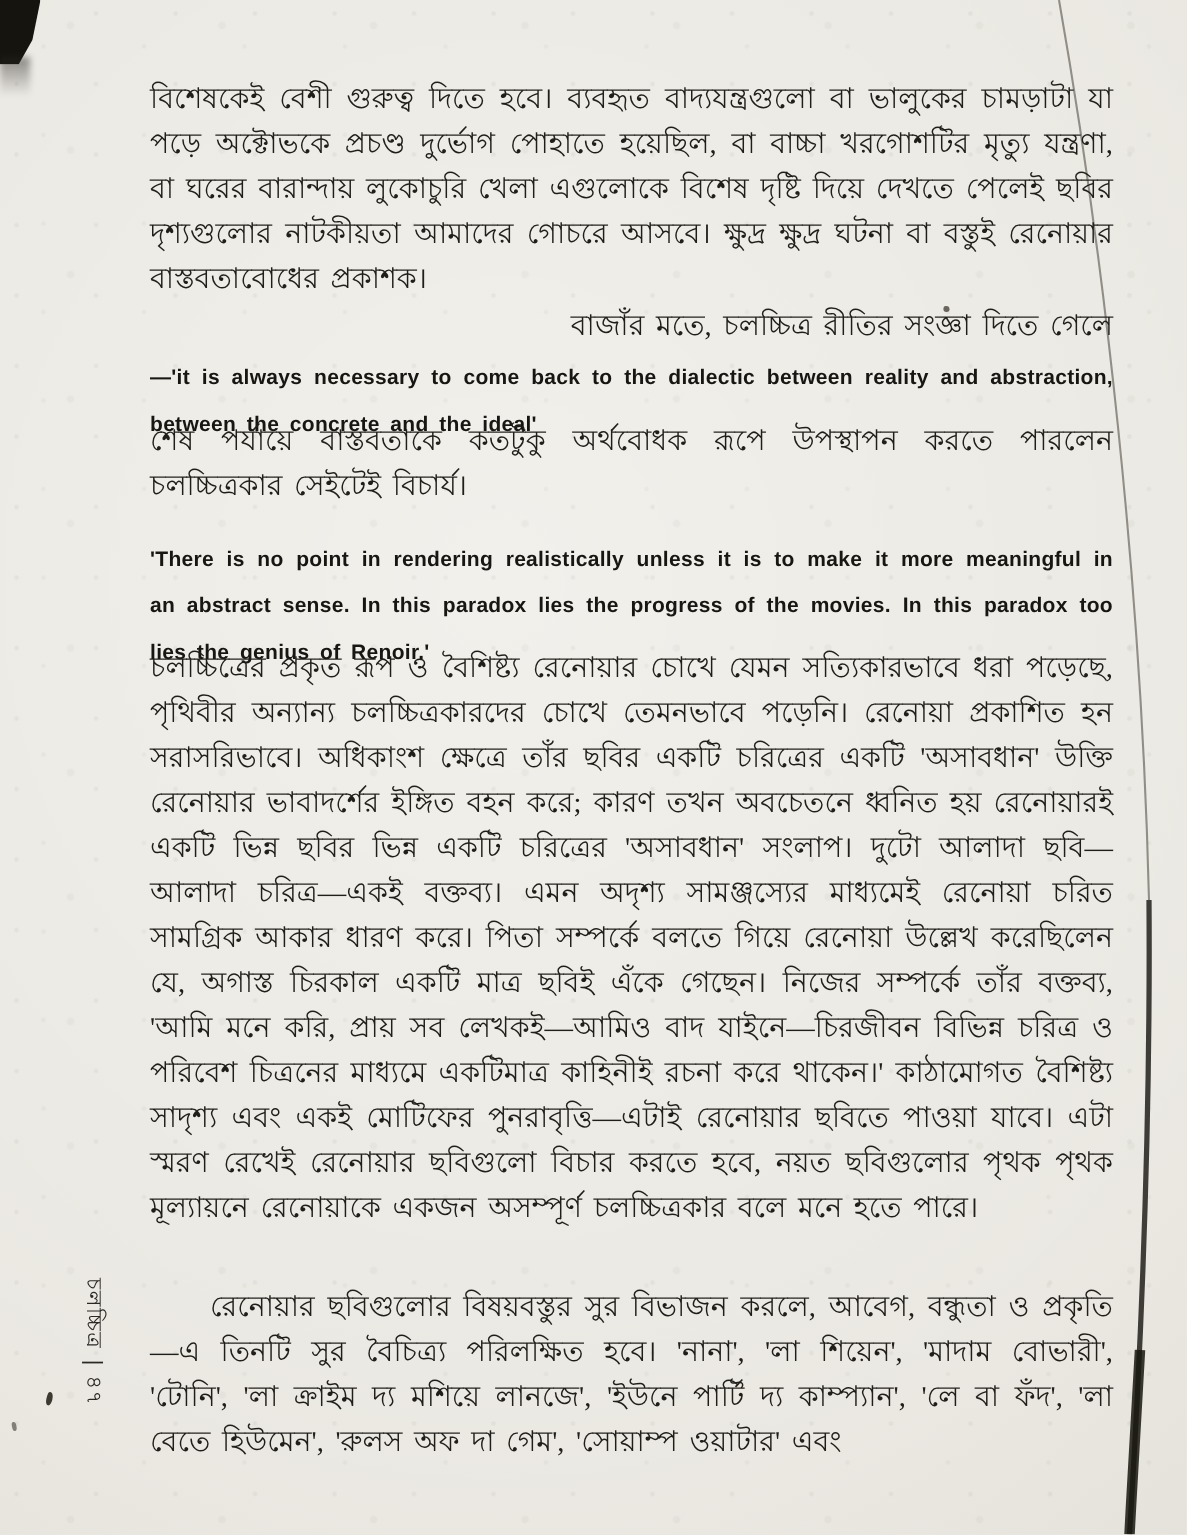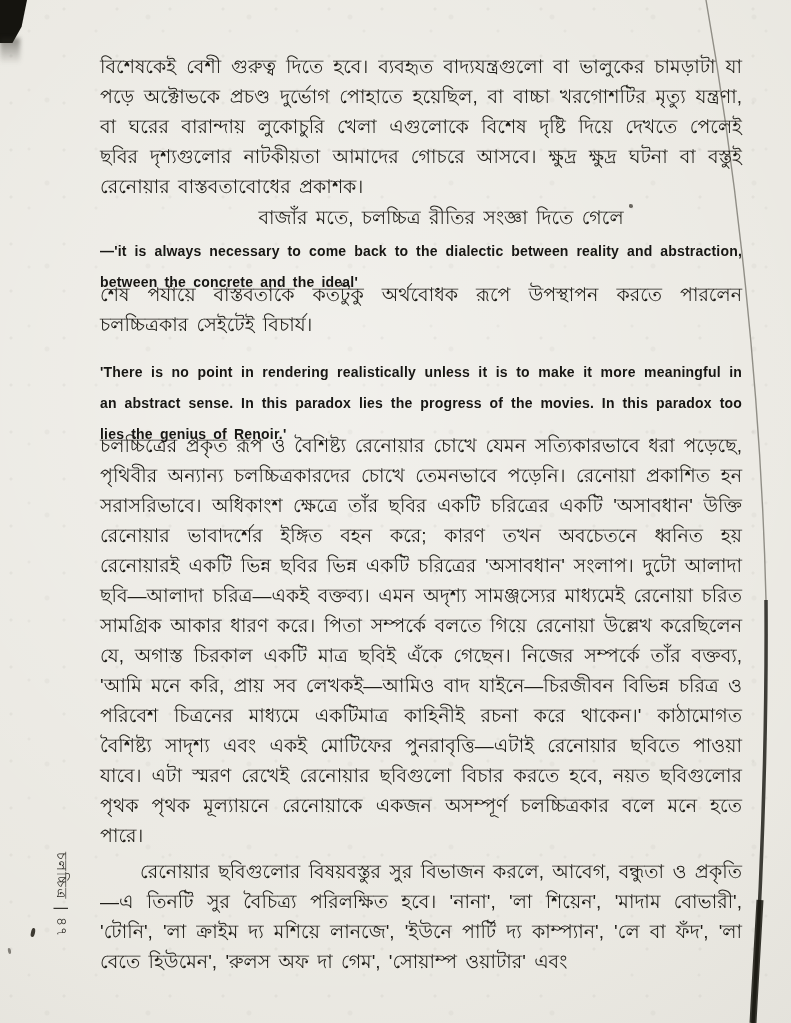--- a/index.html
+++ b/index.html
@@ -19,31 +19,31 @@
     background-image:
       radial-gradient(circle at 11px 9px, rgba(70,66,58,0.10) 0 1px, transparent 2px),
       radial-gradient(circle at 29px 31px, rgba(70,66,58,0.08) 0 1px, transparent 2px),
       radial-gradient(circle at 47px 17px, rgba(120,115,104,0.10) 0 2px, transparent 3px),
       radial-gradient(circle at 8px 40px, rgba(70,66,58,0.06) 0 1px, transparent 2px);
     background-size:53px 47px, 67px 59px, 101px 83px, 41px 37px;
   }
   .col{position:absolute;left:100px;width:642px;}
   p{margin:0;position:absolute;left:0;width:100%;}
   .bn{
-    font-family:Liberation Sans, sans-serif;
+    font-family:Liberation Serif, serif;
     font-size:19px;line-height:30px;color:#201e19;
     text-align:justify;word-spacing:3px;
   }
   .en{
     font-family:"Liberation Sans","DejaVu Sans",sans-serif;
     font-weight:700;font-size:14px;line-height:31px;color:#171613;
     text-align:justify;word-spacing:3px;letter-spacing:.2px;
   }
   .para-intro{top:52px;}
-  .line-bazin{top:203px;text-indent:40px;text-align:center;}
+  .line-bazin{top:203px;text-indent:40px;text-align:right;}
   .quote-1{top:236px;}
   .para-judgment{top:280px;}
   .quote-2{top:357px;}
   .para-style{top:431px;}
   .para-films{top:857px;text-indent:40px;}
   
   .margin-label{
     position:absolute;left:50px;top:852px;height:142px;
     writing-mode:vertical-rl;
     font-family:"DejaVu Sans",sans-serif;

